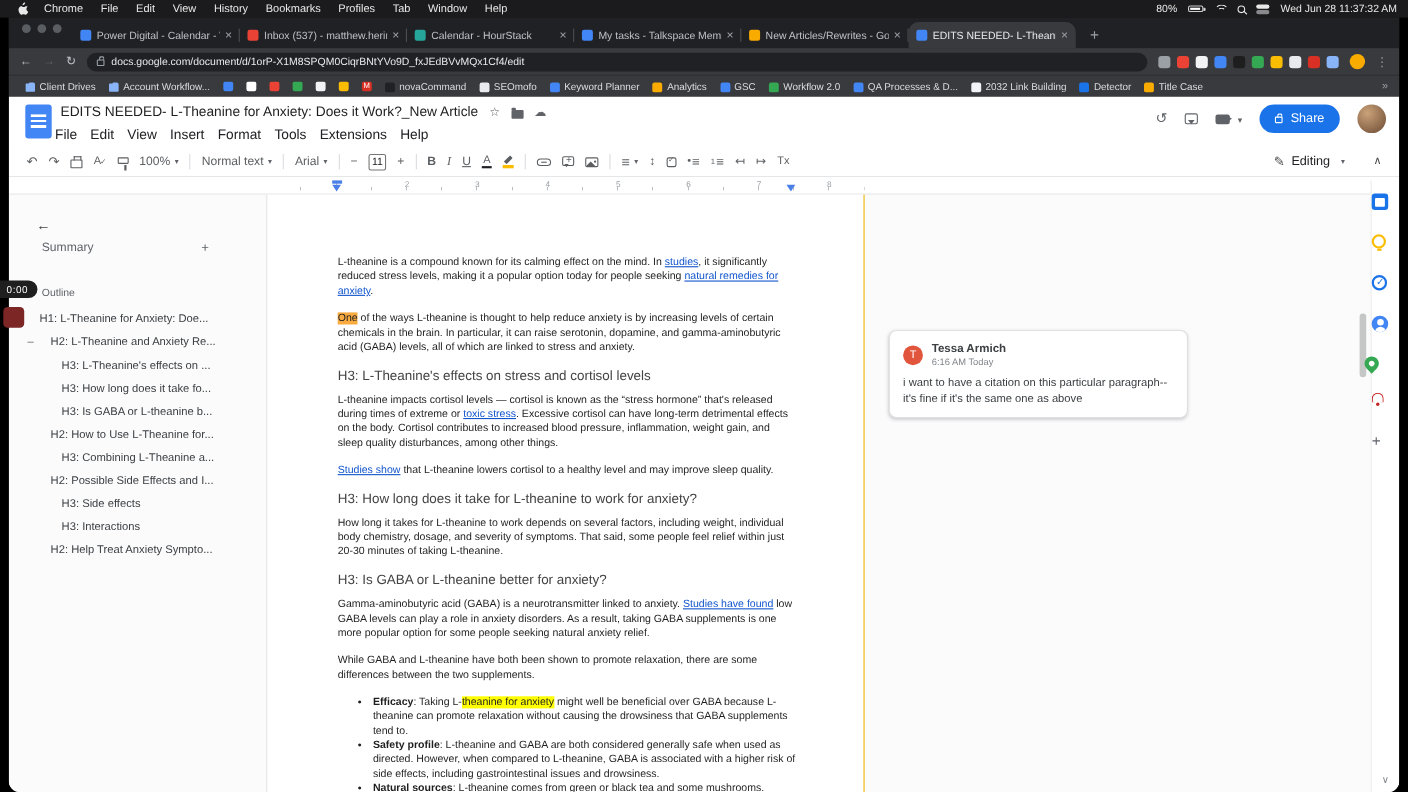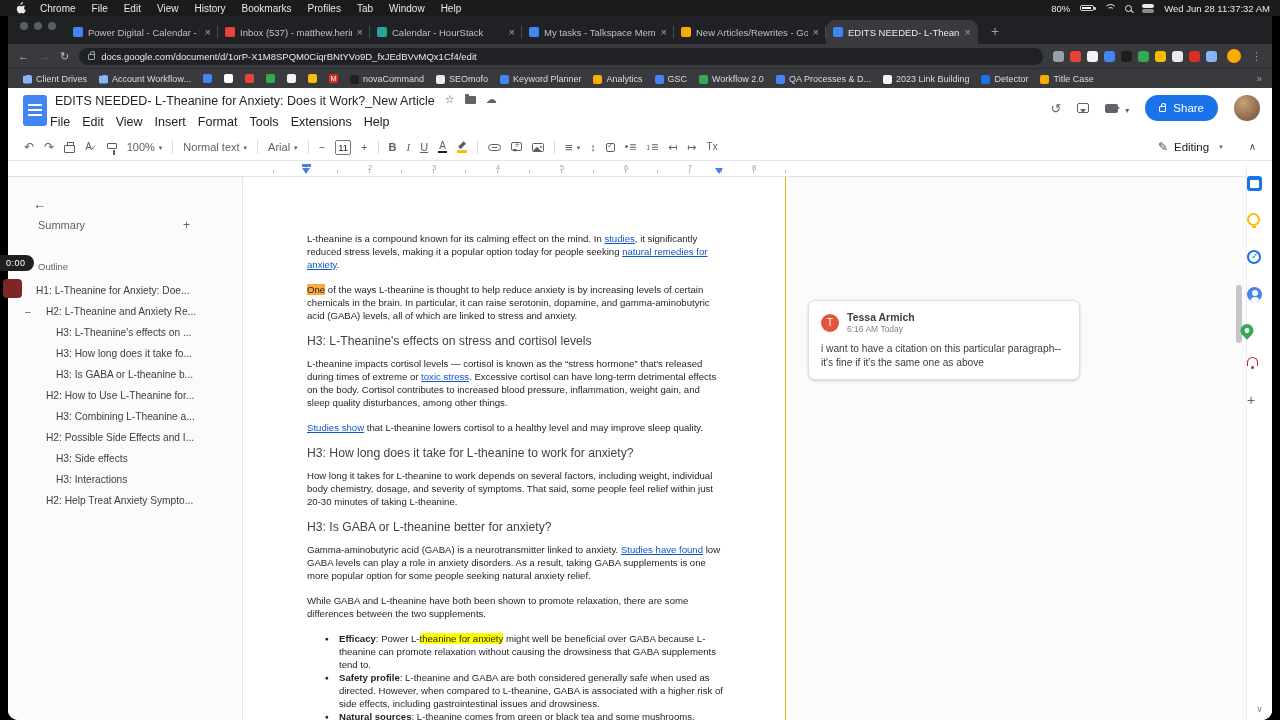--- a/index.html
+++ b/index.html
@@ -63,21 +63,21 @@
 .bm .fav{width:9px;height:9px;border-radius:2px;flex:none;font-size:7px;line-height:9px;text-align:center;color:#fff}
 .bm .fav.folder{background:#8ab4f8;clip-path:polygon(0 15%,35% 15%,45% 0,100% 0,100% 100%,0 100%)}
 .bm-over{color:#9aa0a6;font-size:10px;padding-left:6px}
 .bm-over::before{content:"»"}
 
 
 .docs{flex:1;background:#fff;position:relative;overflow:hidden}
 .doc-header{position:absolute;top:0;left:0;right:0;height:46px;background:#fff}
 .docs-logo{position:absolute;left:15px;top:7px;width:24px;height:31px;background:#4285f4;border-radius:3px}
 .docs-logo::before{content:"";position:absolute;left:5px;right:5px;top:9px;height:15px;background:repeating-linear-gradient(#fff 0 2px,transparent 2px 5px)}
-.title-row{position:absolute;left:47px;top:6px;display:flex;align-items:flex-start;gap:10px}
+.title-row{position:absolute;left:47px;top:6px;display:flex;align-items:flex-end;gap:10px}
 .doc-title{font-size:12.5px;color:#1f1f1f;white-space:nowrap}
 .hico{color:#5f6368;font-size:11px;line-height:1}
 .i-star::before{content:"☆"}
 .i-cloud::before{content:"☁"}
 .i-folder{width:11px;height:8px;background:#5f6368;border-radius:1px;position:relative;margin-top:2px;display:inline-block}
 .i-folder::before{content:"";position:absolute;left:0;top:-2px;width:4px;height:2px;background:#5f6368;border-radius:1px 1px 0 0}
 .doc-menus{position:absolute;left:36px;top:25px;display:flex;font-size:12.5px;color:#202124}
 .dmenu{padding:2px 6px;border-radius:4px}
 .hdr-right{position:absolute;right:12px;top:7px;display:flex;align-items:center;gap:16px}
 .i-history::before{content:"↺";font-size:13px;color:#5f6368}
@@ -365,21 +365,21 @@
           <div class="bm">
             <span class="fav" style="background: rgb(52, 168, 83);"></span>
             <span class="lbl">Workflow 2.0</span>
           </div>
           <div class="bm">
             <span class="fav" style="background: rgb(66, 133, 244);"></span>
             <span class="lbl">QA Processes &amp; D...</span>
           </div>
           <div class="bm">
             <span class="fav" style="background: rgb(241, 243, 244);"></span>
-            <span class="lbl">2023 Link Building</span>
+            <span class="lbl">2032 Link Building</span>
           </div>
           <div class="bm">
             <span class="fav" style="background: rgb(26, 115, 232);"></span>
             <span class="lbl">Detector</span>
           </div>
           <div class="bm">
             <span class="fav" style="background: rgb(249, 171, 0);"></span>
             <span class="lbl">Title Case</span>
           </div>
         </div>
@@ -541,21 +541,21 @@
               <div class="doc-p"><span>L-theanine impacts cortisol levels — cortisol is known as the “stress hormone” that's released during times of extreme or </span><span class="seg-link">toxic stress</span><span>. Excessive cortisol can have long-term detrimental effects on the body. Cortisol contributes to increased blood pressure, inflammation, weight gain, and sleep quality disturbances, among other things.</span></div>
               <div class="doc-p"><span class="seg-link">Studies show</span><span> that L-theanine lowers cortisol to a healthy level and may improve sleep quality.</span></div>
               <div class="doc-h3"><span>H3: How long does it take for L-theanine to work for anxiety?</span></div>
               <div class="doc-p"><span>How long it takes for L-theanine to work depends on several factors, including weight, individual body chemistry, dosage, and severity of symptoms. That said, some people feel relief within just 20-30 minutes of taking L-theanine.</span></div>
               <div class="doc-h3"><span>H3: Is GABA or L-theanine better for anxiety?</span></div>
               <div class="doc-p"><span>Gamma-aminobutyric acid (GABA) is a neurotransmitter linked to anxiety. </span><span class="seg-link">Studies have found</span><span> low GABA levels can play a role in anxiety disorders. As a result, taking GABA supplements is one more popular option for some people seeking natural anxiety relief.</span></div>
               <div class="doc-p"><span>While GABA and L-theanine have both been shown to promote relaxation, there are some differences between the two supplements.</span></div>
               <div class="doc-list">
                 <div class="doc-li">
                   <span class="bullet"></span>
-                  <span class="li-text"><span class="seg-bold">Efficacy</span><span>: Power L-</span><span class="seg-highlight">theanine for anxiety</span><span> might well be beneficial over GABA because L-theanine can promote relaxation without causing the drowsiness that GABA supplements tend to.</span></span>
+                  <span class="li-text"><span class="seg-bold">Efficacy</span><span>: Taking L-</span><span class="seg-highlight">theanine for anxiety</span><span> might well be beneficial over GABA because L-theanine can promote relaxation without causing the drowsiness that GABA supplements tend to.</span></span>
                 </div>
                 <div class="doc-li">
                   <span class="bullet"></span>
                   <span class="li-text"><span class="seg-bold">Safety profile</span><span>: L-theanine and GABA are both considered generally safe when used as directed. However, when compared to L-theanine, GABA is associated with a higher risk of side effects, including gastrointestinal issues and drowsiness.</span></span>
                 </div>
                 <div class="doc-li">
                   <span class="bullet"></span>
                   <span class="li-text"><span class="seg-bold">Natural sources</span><span>: L-theanine comes from green or black tea and some mushrooms.</span></span>
                 </div>
               </div>

